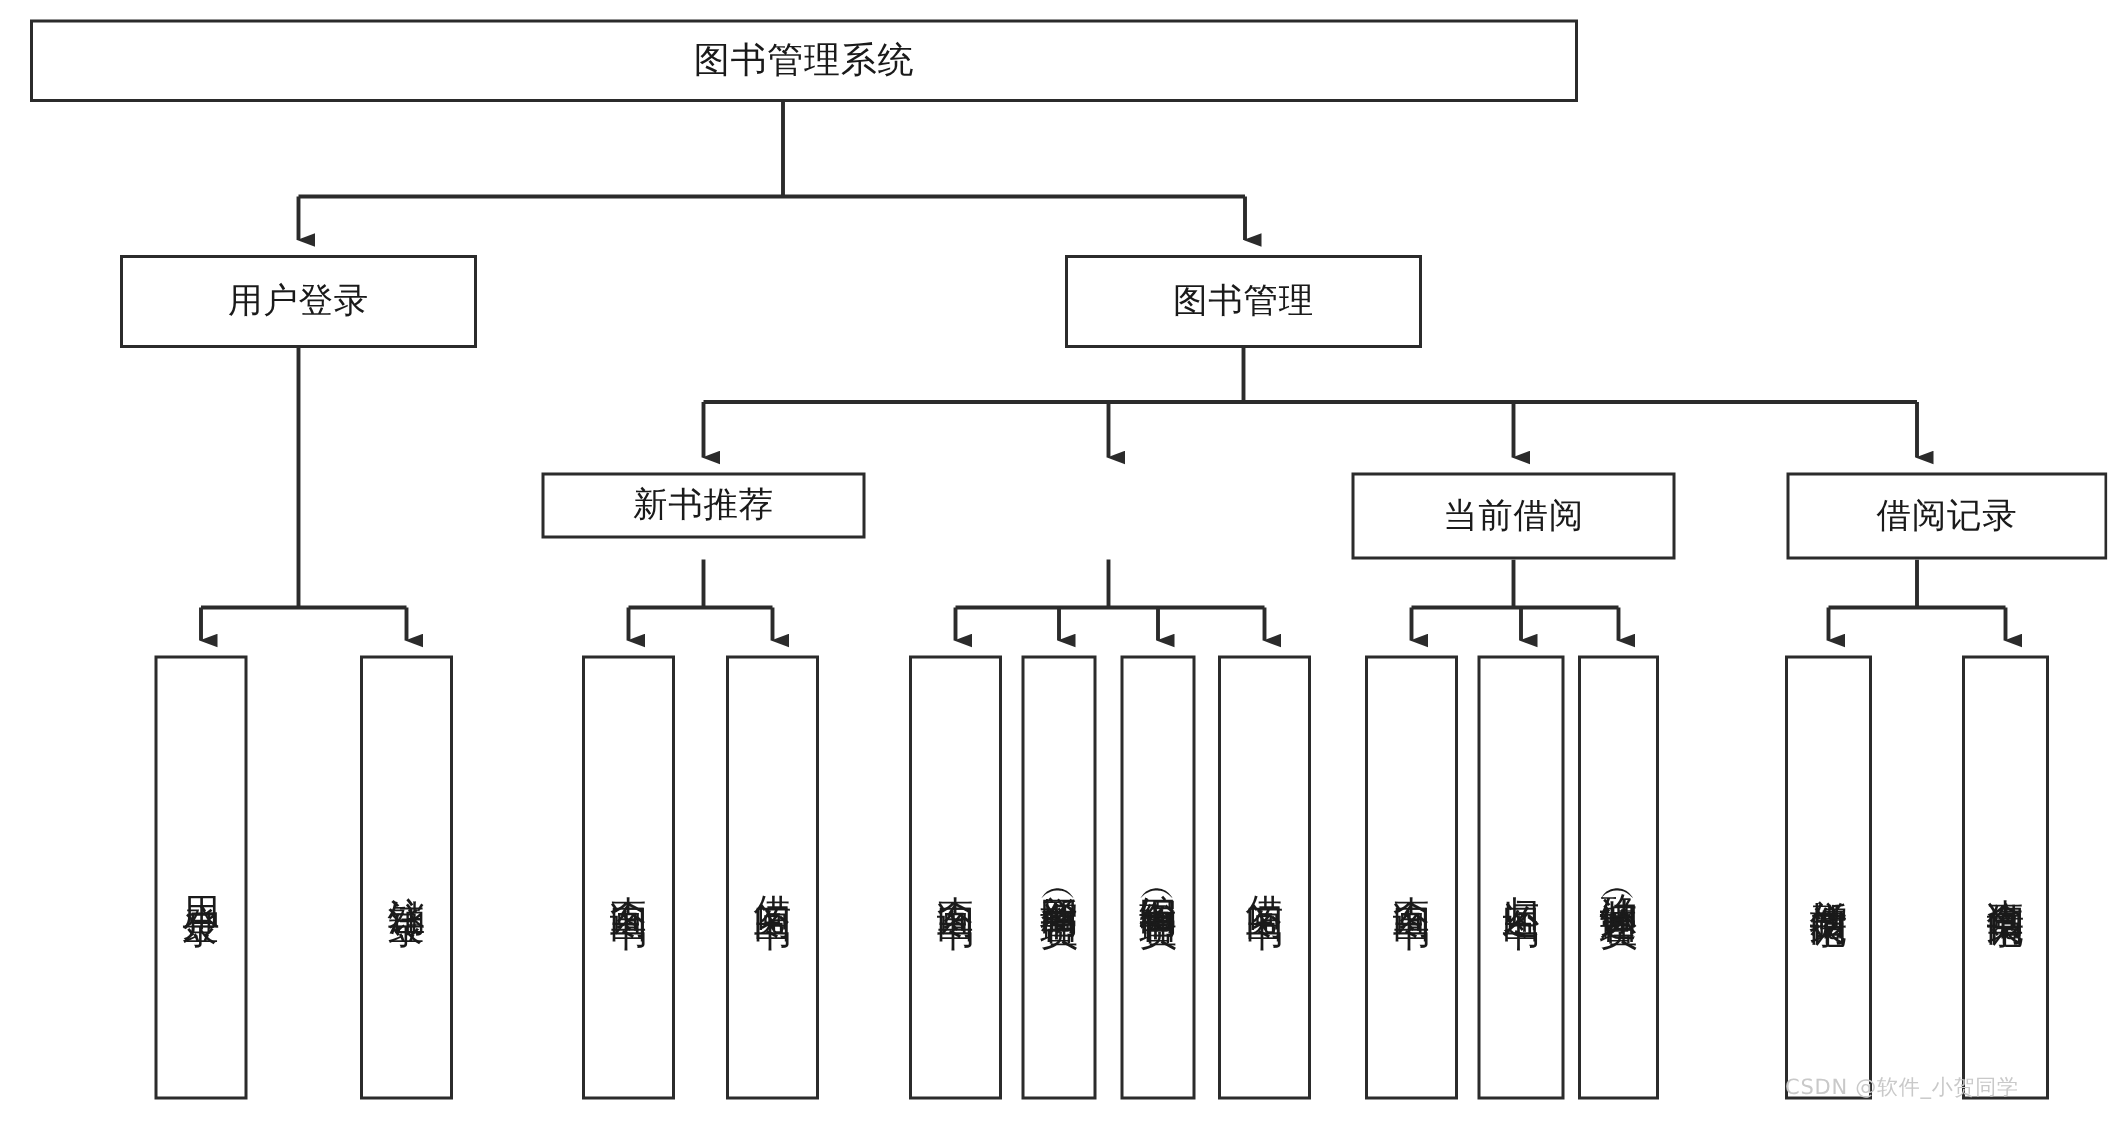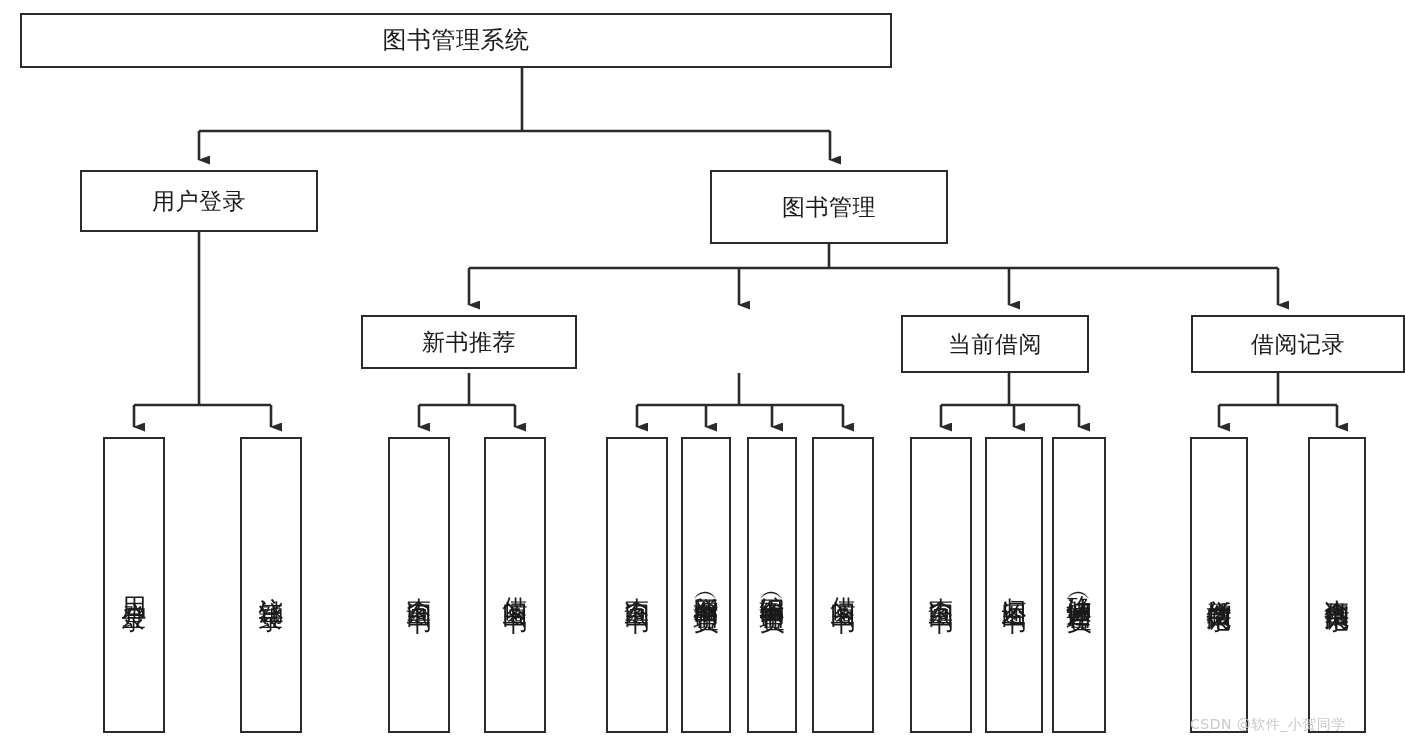--- a/index.html
+++ b/index.html
@@ -123,35 +123,35 @@
       <path d="M1014,405 L1014,427" marker-end="url(#arrow)"></path>
       <path d="M1079,405 L1079,427" marker-end="url(#arrow)"></path>
 
       <path d="M1278,373 L1278,405"></path>
       <path d="M1219,405 L1337,405"></path>
       <path d="M1219,405 L1219,427" marker-end="url(#arrow)"></path>
       <path d="M1337,405 L1337,427" marker-end="url(#arrow)"></path>
     </g>
   </svg>
 
-  <div class="node horiz root" style="left: 20px; top: 13px; width: 872px; height: 55px; border-color: rgb(43, 43, 43); background: rgb(255, 255, 255); color: rgb(26, 26, 26);">
+  <div class="node horiz root" style="left: 20px; top: 13px; width: 1032px; height: 55px; border-color: rgb(43, 43, 43); background: rgb(255, 255, 255); color: rgb(26, 26, 26);">
     <span class="lbl">图书管理系统</span>
   </div>
 
   <div class="node horiz" style="left: 80px; top: 170px; width: 238px; height: 62px; border-color: rgb(43, 43, 43); background: rgb(255, 255, 255); color: rgb(26, 26, 26);">
     <span class="lbl">用户登录</span>
   </div>
-  <div class="node horiz" style="left: 710px; top: 170px; width: 238px; height: 74px; border-color: rgb(43, 43, 43); background: rgb(255, 255, 255); color: rgb(26, 26, 26);">
+  <div class="node horiz" style="left: 710px; top: 170px; width: 238px; height: 62px; border-color: rgb(43, 43, 43); background: rgb(255, 255, 255); color: rgb(26, 26, 26);">
     <span class="lbl">图书管理</span>
   </div>
 
-  <div class="node horiz" style="left: 361px; top: 315px; width: 216px; height: 54px; border-color: rgb(43, 43, 43); background: rgb(255, 255, 255); color: rgb(26, 26, 26);">
+  <div class="node horiz" style="left: 361px; top: 315px; width: 216px; height: 44px; border-color: rgb(43, 43, 43); background: rgb(255, 255, 255); color: rgb(26, 26, 26);">
     <span class="lbl">新书推荐</span>
   </div>
-  <div class="node horiz" style="left: 901px; top: 315px; width: 188px; height: 58px; border-color: rgb(43, 43, 43); background: rgb(255, 255, 255); color: rgb(26, 26, 26);">
+  <div class="node horiz" style="left: 901px; top: 315px; width: 216px; height: 58px; border-color: rgb(43, 43, 43); background: rgb(255, 255, 255); color: rgb(26, 26, 26);">
     <span class="lbl">当前借阅</span>
   </div>
   <div class="node horiz" style="left: 1171px; top: 315px; width: 214px; height: 58px; border-color: rgb(43, 43, 43); background: rgb(255, 255, 255); color: rgb(26, 26, 26); margin-left: 20px;">
     <span class="lbl">借阅记录</span>
   </div>
 
   <div class="node leaf" style="left: 103px; top: 437px; width: 62px; height: 296px; border-color: rgb(43, 43, 43); background: rgb(255, 255, 255); color: rgb(26, 26, 26);">
     <span class="lbl">用户登录</span>
   </div>
   <div class="node leaf" style="left: 240px; top: 437px; width: 62px; height: 296px; border-color: rgb(43, 43, 43); background: rgb(255, 255, 255); color: rgb(26, 26, 26);">

